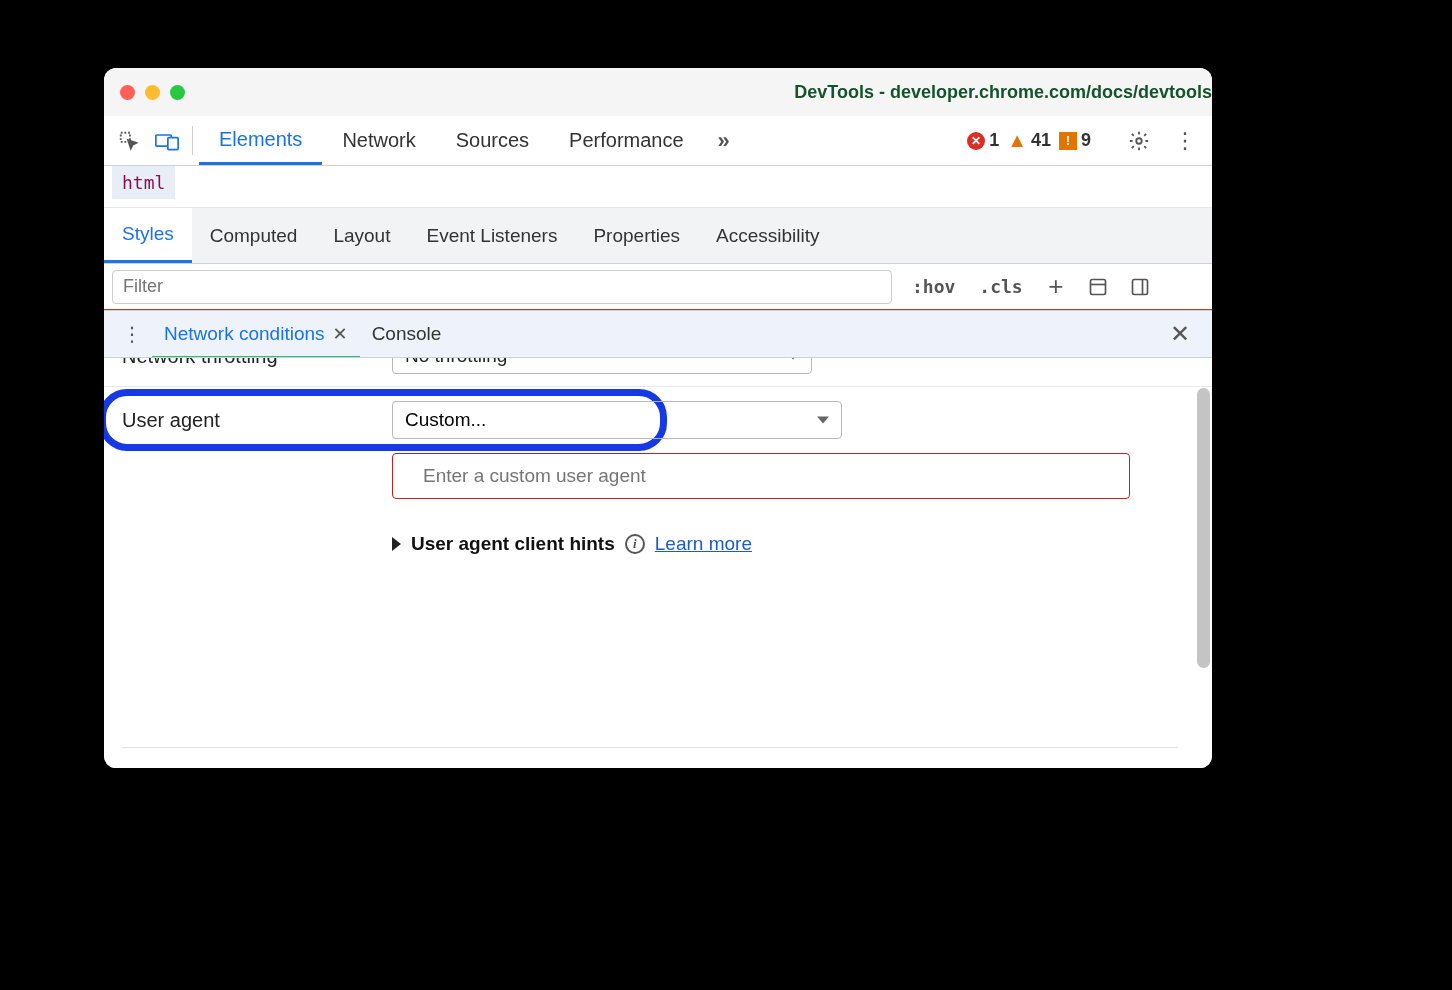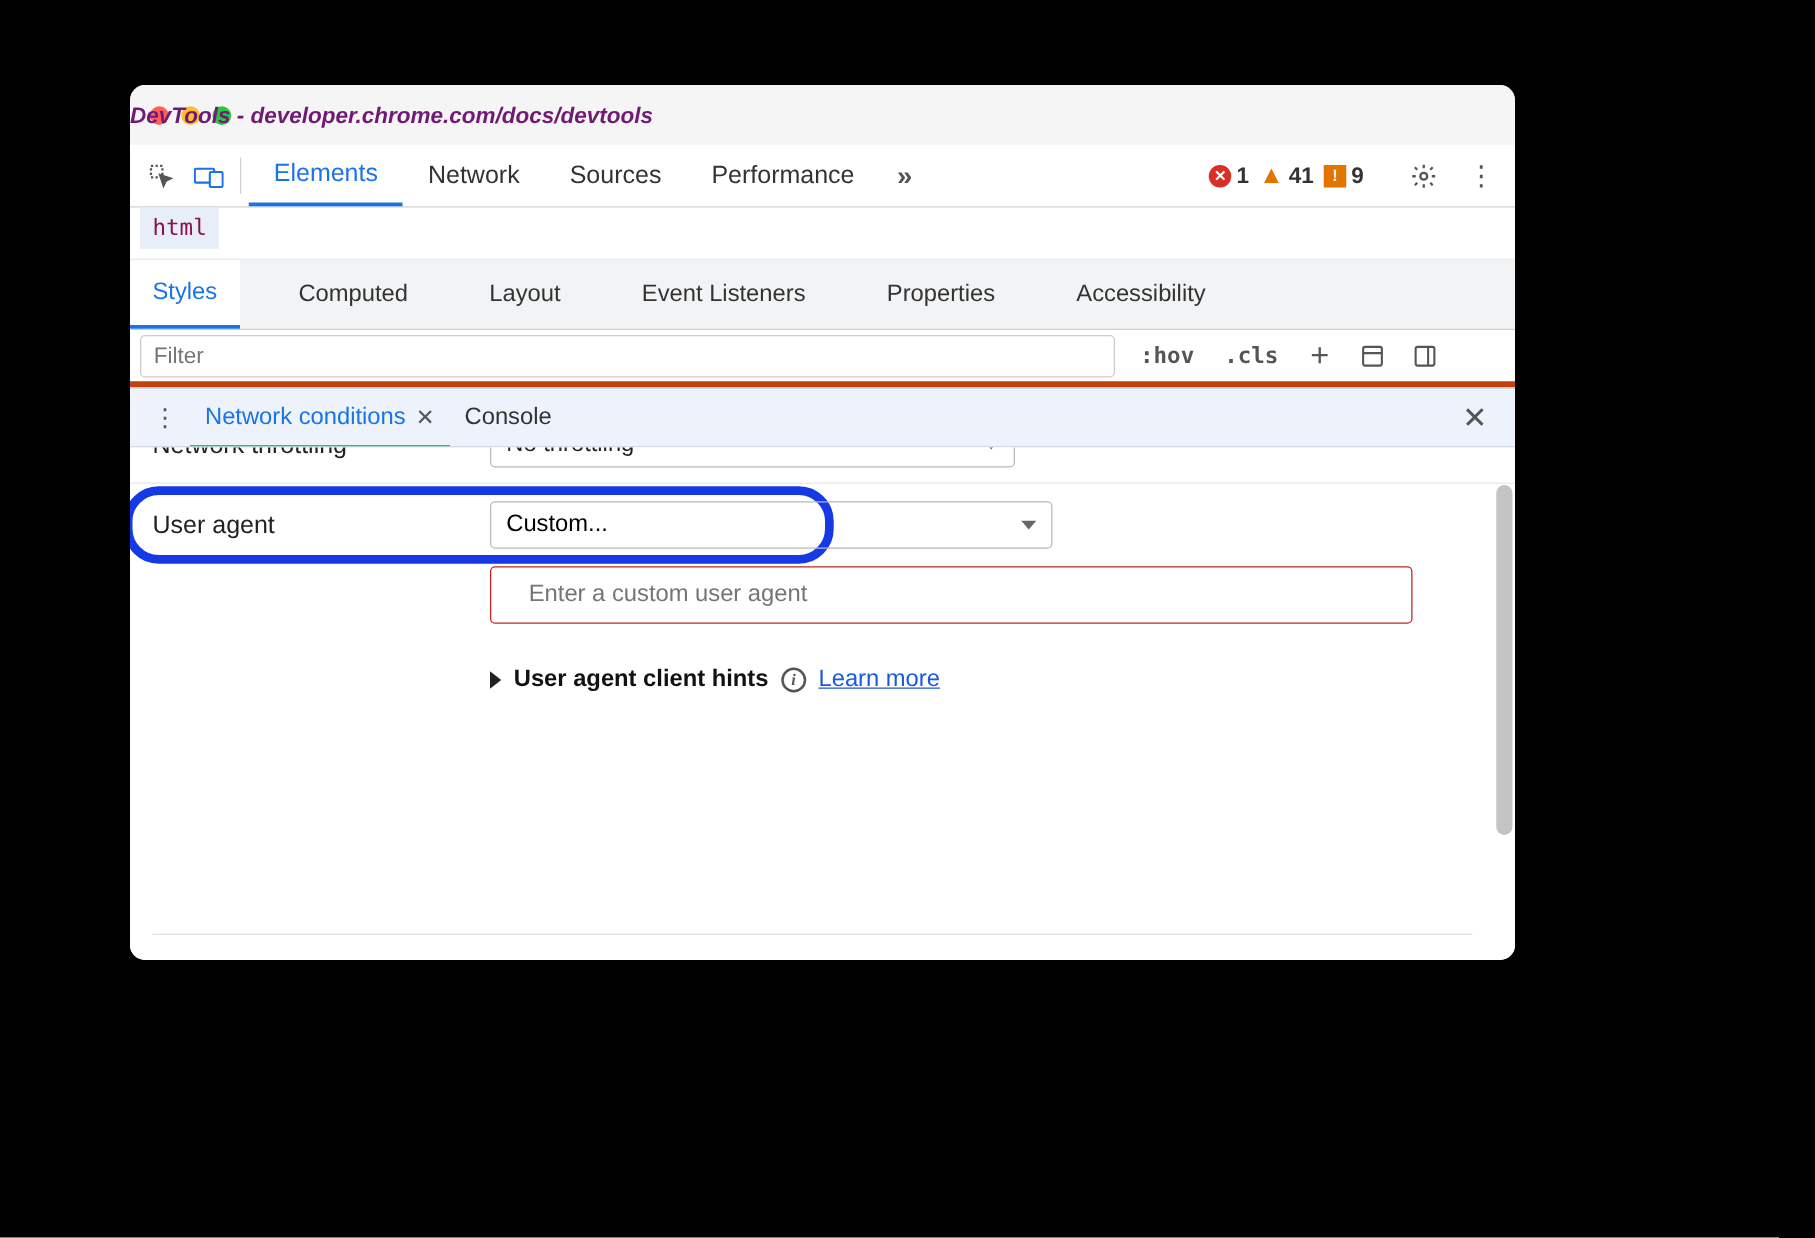--- a/index.html
+++ b/index.html
@@ -34,26 +34,25 @@
     border-top-right-radius: 12px;
   }
   .traffic-lights { display: flex; gap: 10px; }
   .tl { width: 15px; height: 15px; border-radius: 50%; }
   .tl-red { background: #ff5f57; }
   .tl-yellow { background: #febc2e; }
   .tl-green { background: #28c840; }
   .titlebar-title {
     position: absolute;
     left: 0; right: 0;
-    text-align: left;
+    text-align: right;
     font-size: 18px;
     font-weight: 600;
-    color: #701a75;
+    color: #14532d;
     pointer-events: none;
-    font-style: italic;
   }
   .main-tabs {
     height: 50px;
     display: flex;
     align-items: stretch;
     border-bottom: 1px solid #d0d0d0;
     background: #fff;
     padding-left: 6px;
   }
   .toolbar-icon {
@@ -109,41 +108,40 @@
     padding: 6px 10px;
     font-size: 18px;
     font-family: Menlo, monospace;
   }
   .sub-tabs {
     height: 56px;
     background: #f1f3f4;
     display: flex;
     align-items: stretch;
     border-bottom: 1px solid #d0d0d0;
-    gap: 29px;
   }
   .sub-tab {
     padding: 0 18px;
     display: flex;
     align-items: center;
     font-size: 19px;
     color: #333;
     cursor: pointer;
   }
   .sub-tab.active {
     color: #1a73e8;
     border-bottom: 3px solid #1a73e8;
     background: #fff;
   }
   .styles-toolbar {
     height: 46px;
     display: flex;
     align-items: center;
     padding: 0 8px;
-    border-bottom: 5px solid #c2410c;
+    border-bottom: 1px solid #c2410c;
     background: #fff;
     gap: 16px;
   }
   .filter-input {
     flex: 1;
     height: 34px;
     border: 1px solid #ccc;
     border-radius: 4px;
     padding: 0 10px;
     font-size: 18px;

